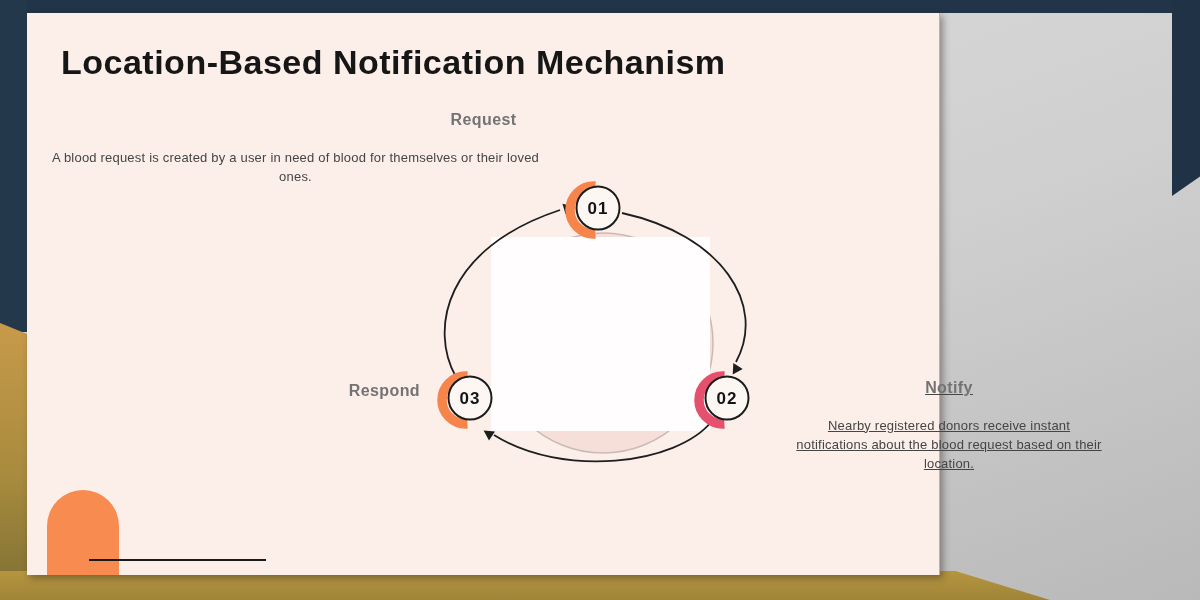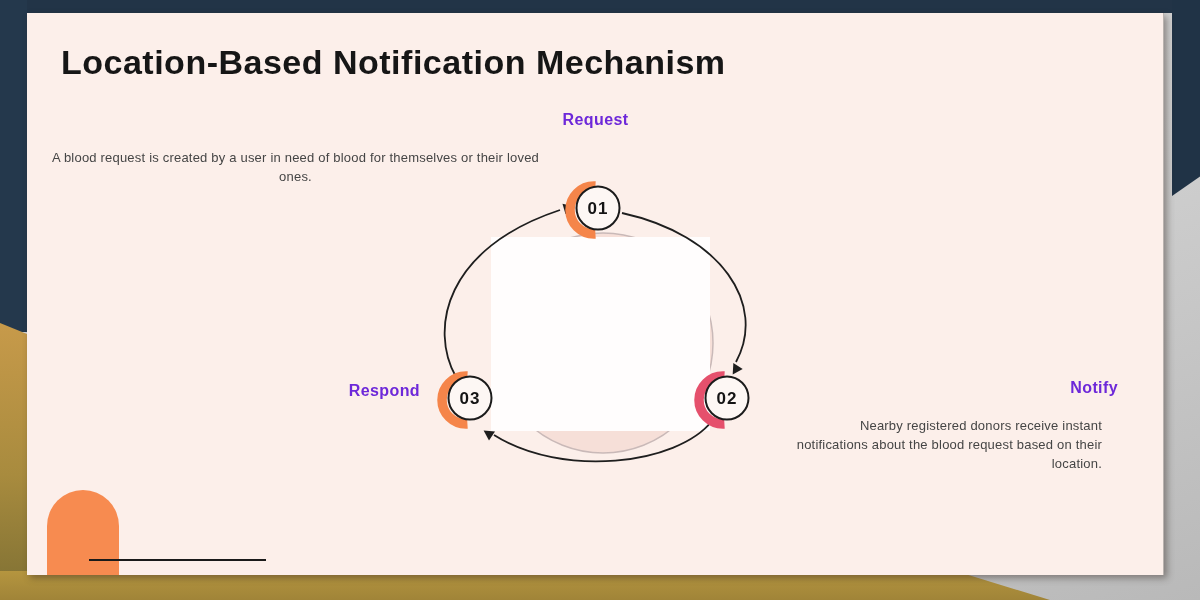--- a/index.html
+++ b/index.html
@@ -11,29 +11,29 @@
   .bg-navy-left{position:absolute;left:0;top:0;width:27px;height:332px;background:#24384c;}
   .bg-gold-left{position:absolute;left:0;top:323px;width:27px;height:277px;
                 background:linear-gradient(180deg,#c79a4a 0%,#a88b3e 55%,#7d6f33 100%);
                 clip-path:polygon(0 0,100% 4%,100% 100%,0 100%);}
   .bg-navy-right{position:absolute;right:0;top:0;width:28px;height:196px;background:#203346;
                  clip-path:polygon(0 0,100% 0,100% 90%,0 100%);}
   .bg-gold-bottom{position:absolute;left:0;top:571px;width:1050px;height:29px;
                   background:linear-gradient(180deg,#b5953f 0%,#a08438 100%);
                   clip-path:polygon(0 0,91% 0,100% 100%,0 100%);}
   
-  .card{position:absolute;left:27px;top:13px;width:1137px;height:562px;background:#fcefea;
+  .card{position:absolute;left:27px;top:13px;width:913px;height:562px;background:#fcefea;
         box-shadow:3px 3px 7px rgba(50,40,35,.45), inset -1px 0 0 #b9b2ae;}
   .title{position:absolute;left:34px;top:30px;font-size:34px;font-weight:700;
          letter-spacing:.5px;color:#161616;}
   .step-block{position:absolute;color:#454545;font-size:13px;line-height:1.48;letter-spacing:.2px;}
-  .step-block h3{margin:0 0 8px 0;font-size:16px;font-weight:700;color:#6d28d9;letter-spacing:.4px;}
+  .step-block h3{margin:0 0 8px 0;font-size:16px;font-weight:700;color:#737373;letter-spacing:.4px;}
   .block-request{left:0;top:95px;width:100%;text-align:center;}
   .block-request p{margin:0 auto;max-width:505px;}
-  .block-notify{left:753px;top:363px;width:338px;text-align:right;}
+  .block-notify{left:753px;top:363px;width:338px;text-align:center;text-decoration:underline;}
   .block-respond{left:40px;top:366px;width:353px;text-align:right;}
   .step-block p{margin:16px;}
   .diagram{position:absolute;left:0;top:0;width:1145px;height:562px;}
   
   .arch{position:absolute;left:20px;top:477px;width:72px;height:85px;background:#f78b50;
         border-radius:36px 36px 0 0;}
   .rule{position:absolute;left:62px;top:546px;width:177px;height:2px;background:#1a1a1a;}
   .node-num{font-size:17px;font-weight:700;letter-spacing:1px;fill:#141414;}
 </style>
 </head>

